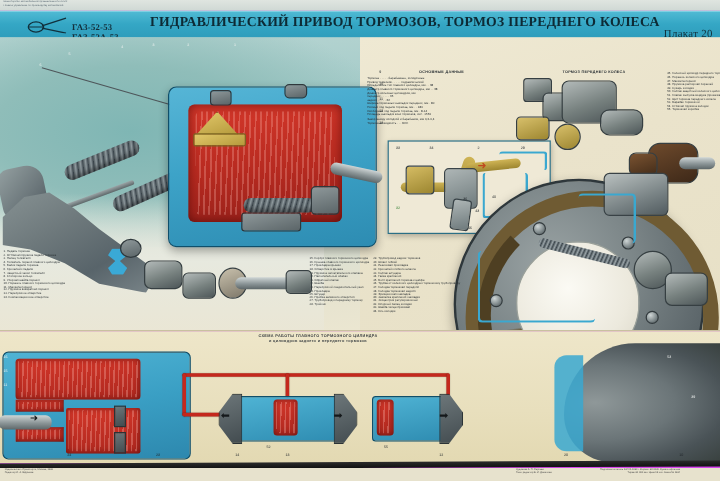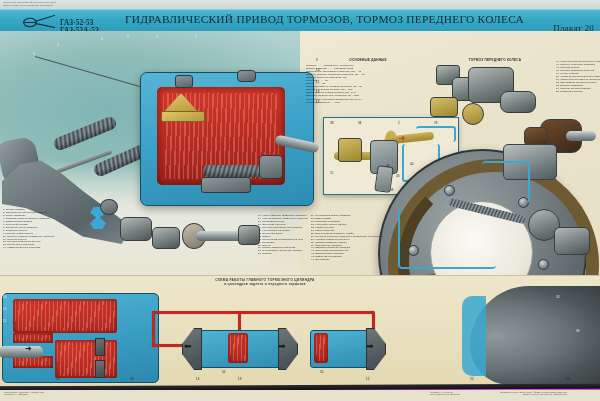--- a/index.html
+++ b/index.html
@@ -10,21 +10,21 @@
   .microtop{position:absolute;left:0;top:0;width:600px;height:9px;background:linear-gradient(180deg,#dfe5e0 0%,#cfd8d4 100%);}
   .microtop .ln{position:absolute;left:3px;font-size:1.9px;line-height:2.2px;color:#4a5a66;white-space:nowrap;letter-spacing:.1px;}
 
   
   .headband{position:absolute;left:0;top:9px;width:600px;height:22px;
      background:linear-gradient(180deg,#4fb9d3 0%,#35a7c5 45%,#2e9cbb 100%);
      border-top:1px solid #7fd0e2;border-bottom:1px solid #1d7d9b;}
   .hb-logo{position:absolute;left:22px;top:4px;width:34px;height:14px;}
   .hb-model{position:absolute;left:60px;top:10px;color:#13303c;font-weight:bold;font-size:7.2px;line-height:7.6px;letter-spacing:.2px;font-family:"Liberation Serif",serif;}
   .hb-title{position:absolute;left:125px;top:3px;width:390px;text-align:center;color:#0d2a35;
-     font-family:"Liberation Serif",serif;font-weight:normal;font-size:11.4px;letter-spacing:.25px;white-space:nowrap;}
+     font-family:"Liberation Serif",serif;font-weight:bold;font-size:11.4px;letter-spacing:.25px;white-space:nowrap;}
   .hb-plate{position:absolute;right:6px;top:13px;color:#11303b;font-family:"Liberation Serif",serif;font-size:9px;letter-spacing:.3px;}
 
   
   .upper{position:absolute;left:0;top:31px;width:600px;height:244px;overflow:hidden;
      background:linear-gradient(175deg,#b9d6d3 0%,#9fc8c6 30%,#cfe0d8 55%,#e5e2cf 78%,#efe9d2 100%);}
   .teal-wash{position:absolute;left:0;top:0;width:310px;height:175px;
      background:radial-gradient(ellipse at 35% 45%,#7fb6b4 0%,#8fbdb9 40%,rgba(170,205,200,0) 78%);}
   .grey-wash{position:absolute;left:0;top:130px;width:270px;height:120px;
      background:linear-gradient(180deg,rgba(228,232,225,.0) 0%,#e7e9df 45%,#eae6d4 100%);}
   .cream-right{position:absolute;left:300px;top:0;width:300px;height:244px;

